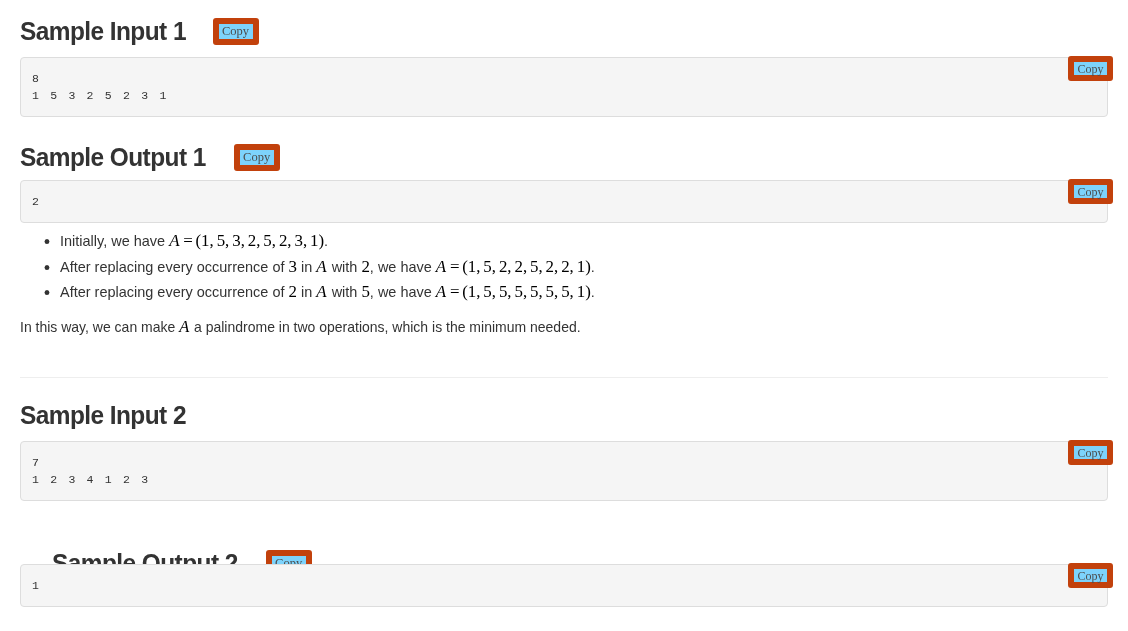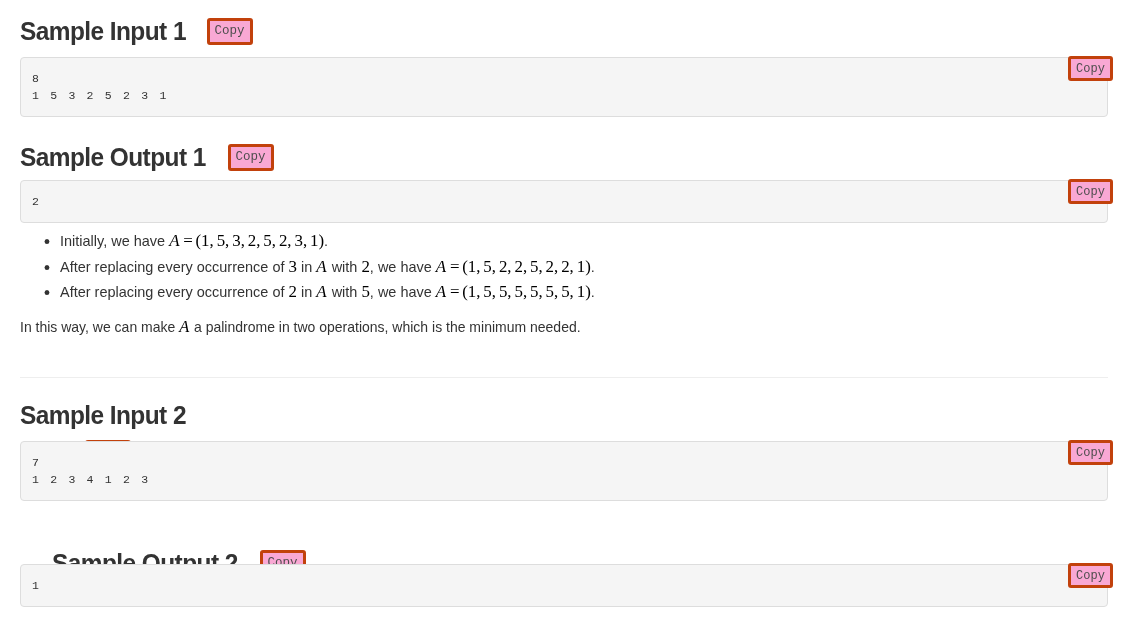--- a/index.html
+++ b/index.html
@@ -20,21 +20,21 @@
     position: relative;
     width: 1128px;
     height: 631px;
     box-sizing: border-box;
   }
 
   
   .sec-head {
     display: flex;
     align-items: center;
-    gap: 10px;
+    gap: 16px;
     margin: 0;
     padding: 0;
     position: absolute;
     left: 20px;
   }
   .sec-title {
     font-family: "Liberation Sans", sans-serif;
     font-size: 26px;
     line-height: 30px;
     font-weight: bold;
@@ -44,25 +44,25 @@
     transform: scaleX(0.94);
     transform-origin: left center;
   }
 
   
   .btn-copy {
     display: inline-flex;
     align-items: center;
     justify-content: center;
     box-sizing: border-box;
-    background: #f9a8d4;
-    border: 3px solid #c2410c;
+    background: #7dd3fc;
+    border: 6px solid #c2410c;
     border-radius: 3px;
     color: #4d4d4d;
-    font-family: Liberation Mono, monospace;
+    font-family: Liberation Serif, serif;
     font-size: 12px;
     line-height: 1;
     padding: 0;
     cursor: pointer;
     user-select: none;
   }
   .btn-copy-head {
     width: 46px;
     height: 27px;
     font-size: 12.5px;

